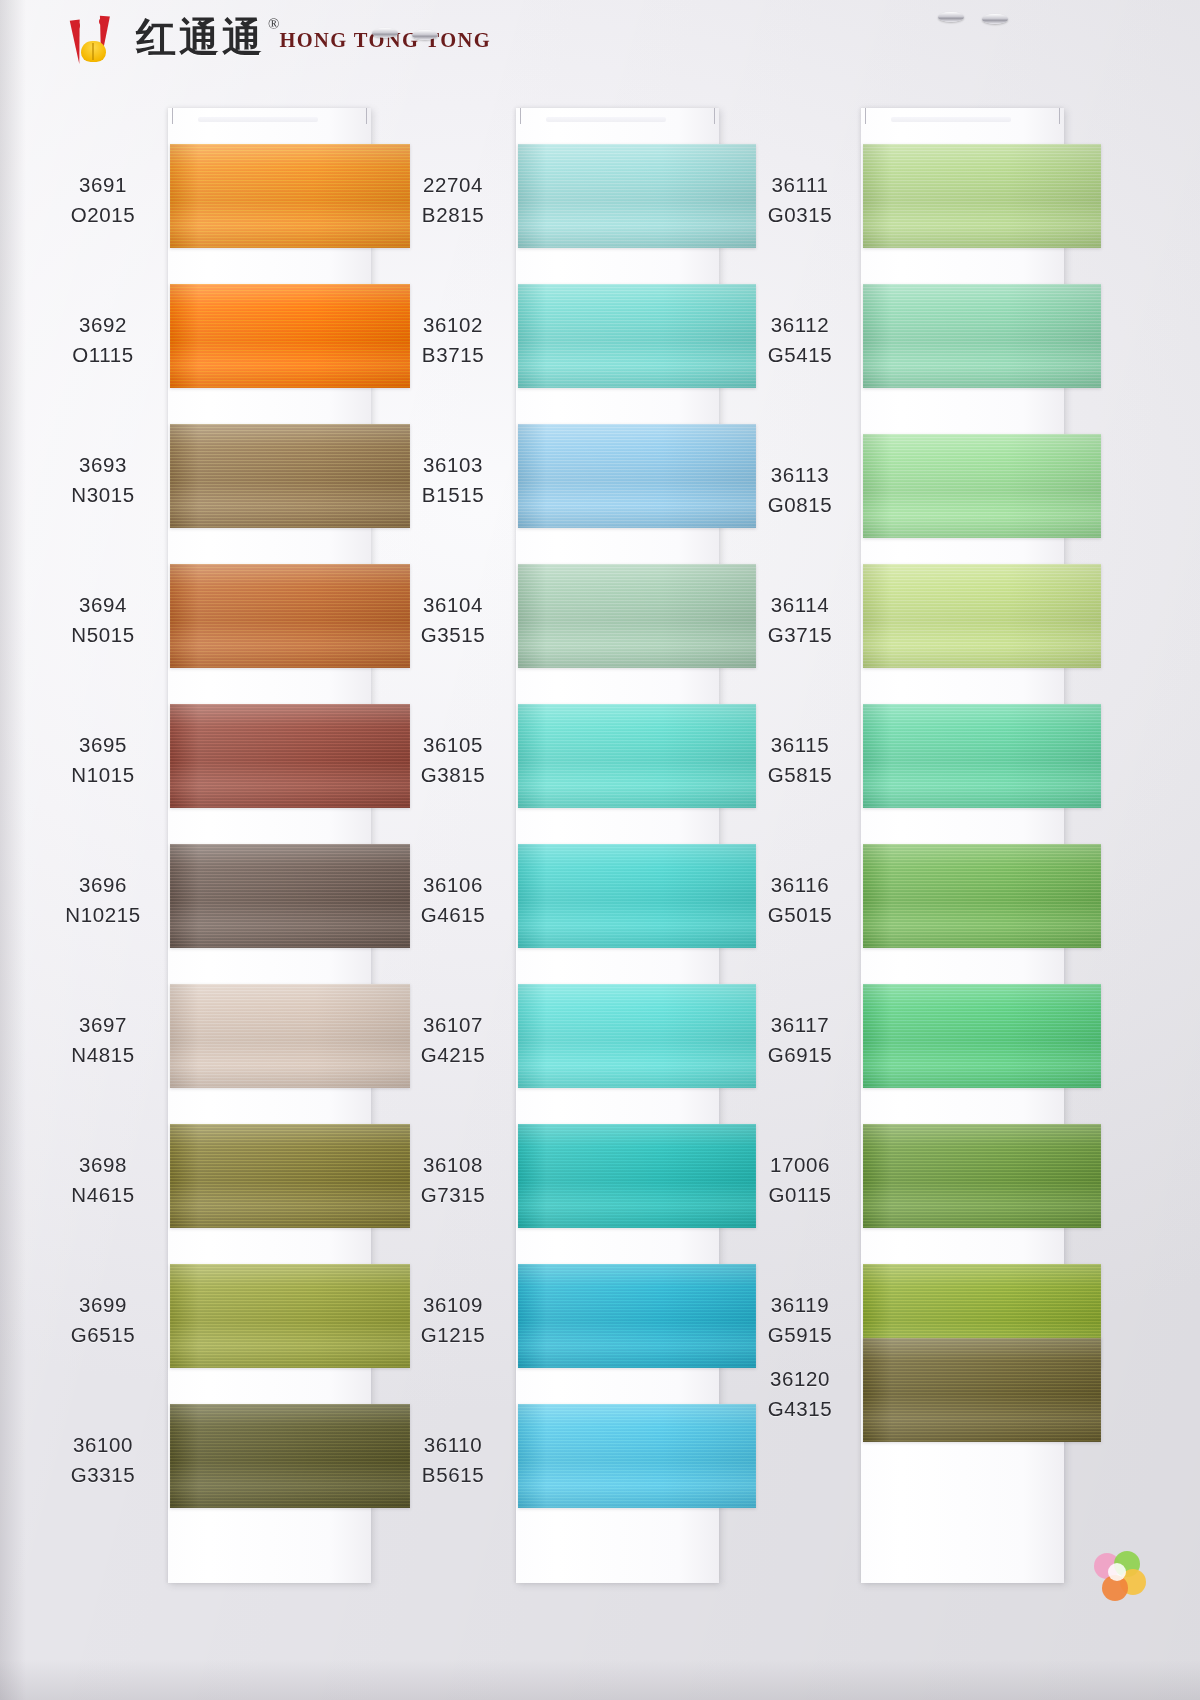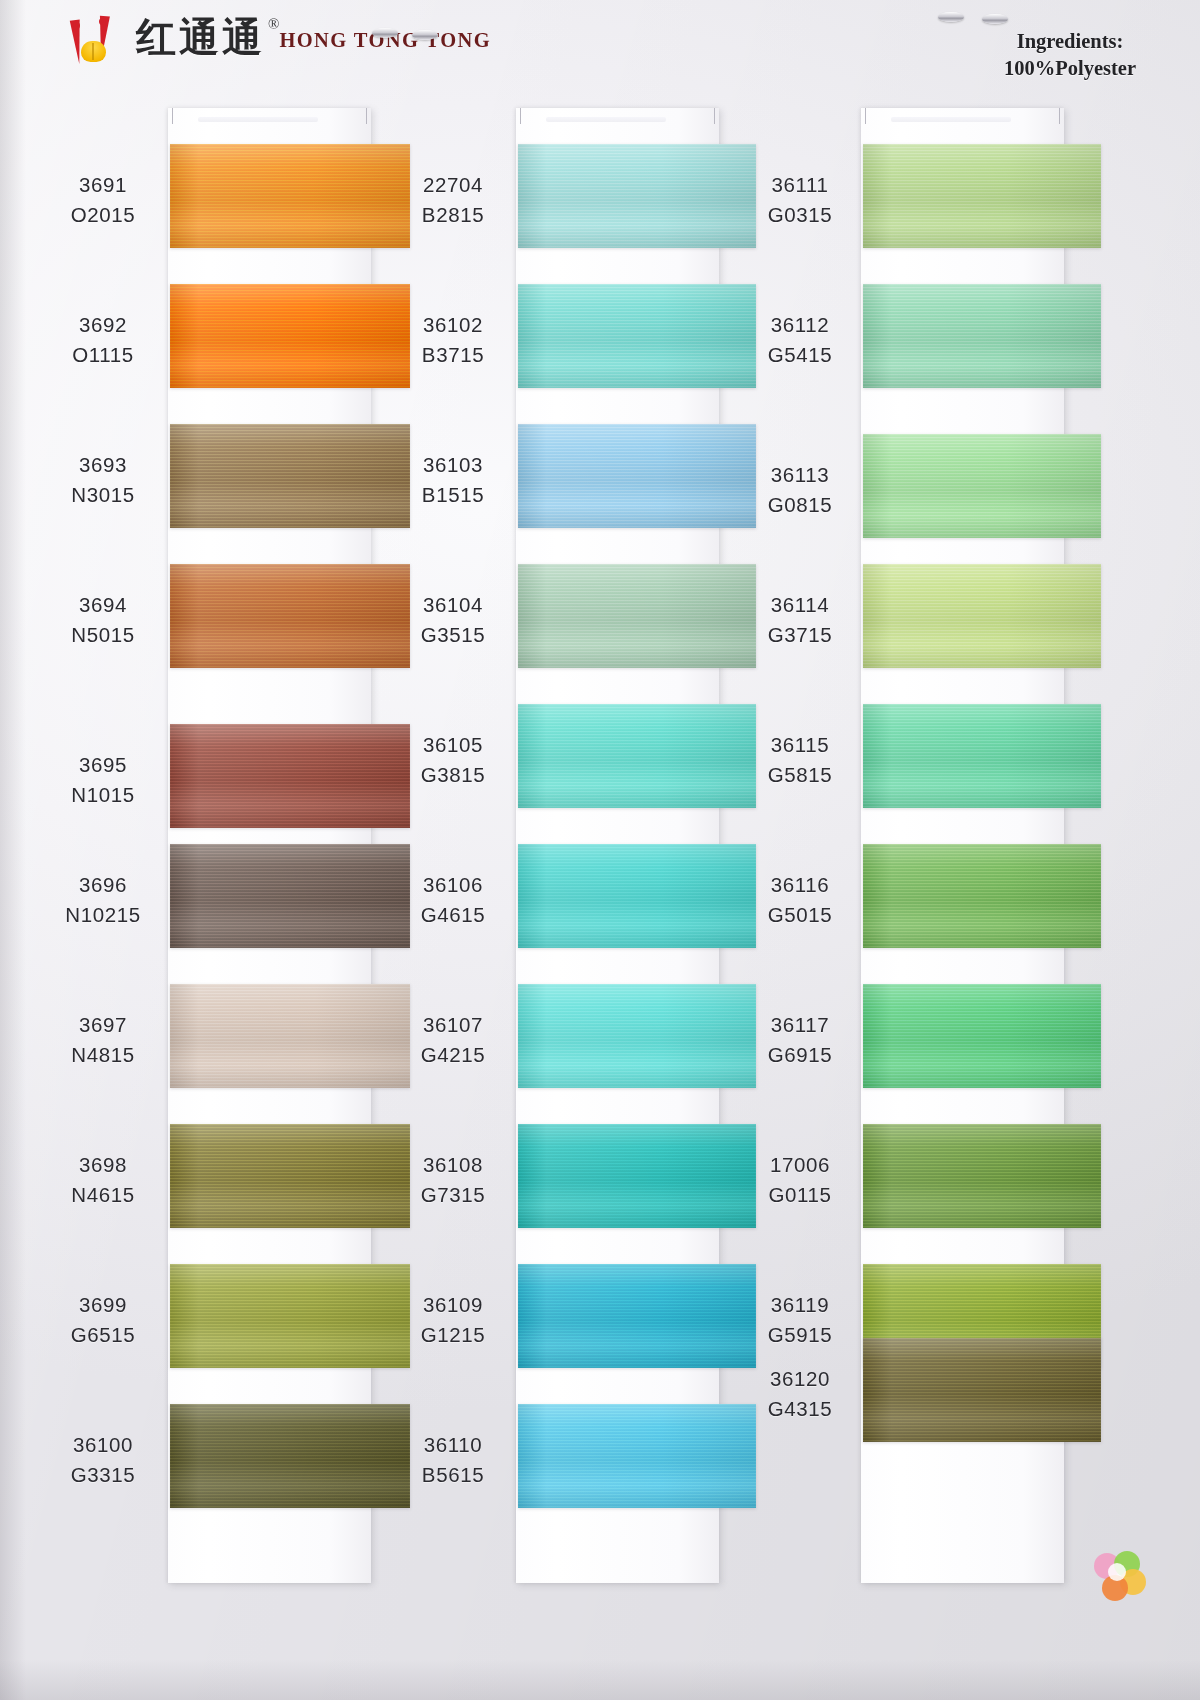--- a/index.html
+++ b/index.html
@@ -206,24 +206,20 @@
         <span class="needle-eye e2"></span>
         <span class="brand-sun"></span>
       </span>
       <span class="brand-cn">红通通</span>
       <span class="brand-reg">®</span>
     </div>
     <div class="brand-en">HONG TONG TONG</div>
   </div>
 
 
-  <div class="ingredients">
-    <div>Ingredients:</div>
-    <div>100%Polyester</div>
-  </div>
 
   <span class="rivet" style="left:372px; top:28px;"></span>
   <span class="rivet" style="left:412px; top:30px;"></span>
   <span class="rivet" style="left:938px; top:12px;"></span>
   <span class="rivet" style="left:982px; top:14px;"></span>
 </div>
 
 <div class="columns" id="columns-root">
     <div class="col col-1">
       <div class="card-strip">
@@ -268,21 +264,21 @@
         <div class="row-label">
           <span class="ln">3694</span>
           <span class="ln">N5015</span>
         </div>
         <div class="swatch" style="background: rgb(194, 105, 47);">
           <span class="threads"></span>
           <span class="sheen"></span>
           <span class="vsheen"></span>
         </div>
       </div>
-      <div class="row" style="top: 618px;">
+      <div class="row" style="top: 598px;">
         <div class="row-label">
           <span class="ln">3695</span>
           <span class="ln">N1015</span>
         </div>
         <div class="swatch" style="background: rgb(151, 73, 60);">
           <span class="threads"></span>
           <span class="sheen"></span>
           <span class="vsheen"></span>
         </div>
       </div>

